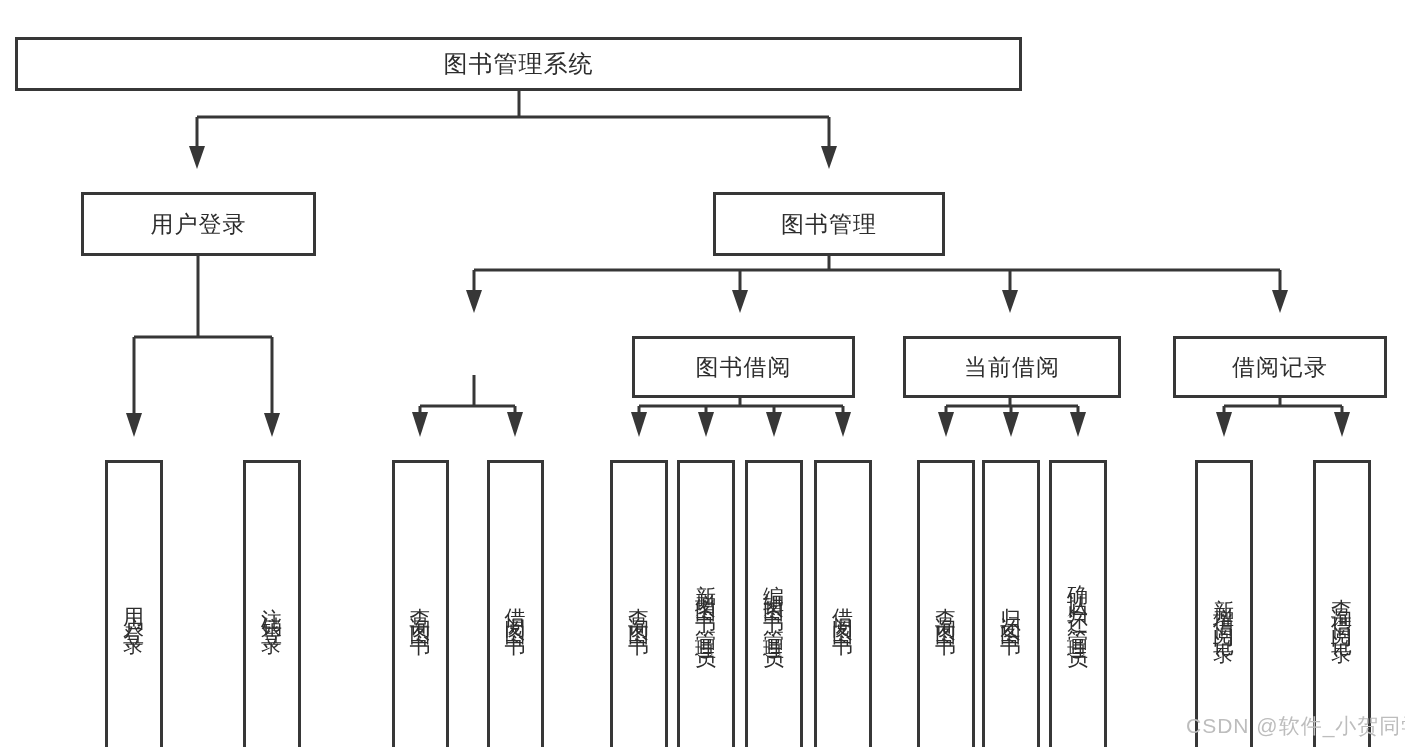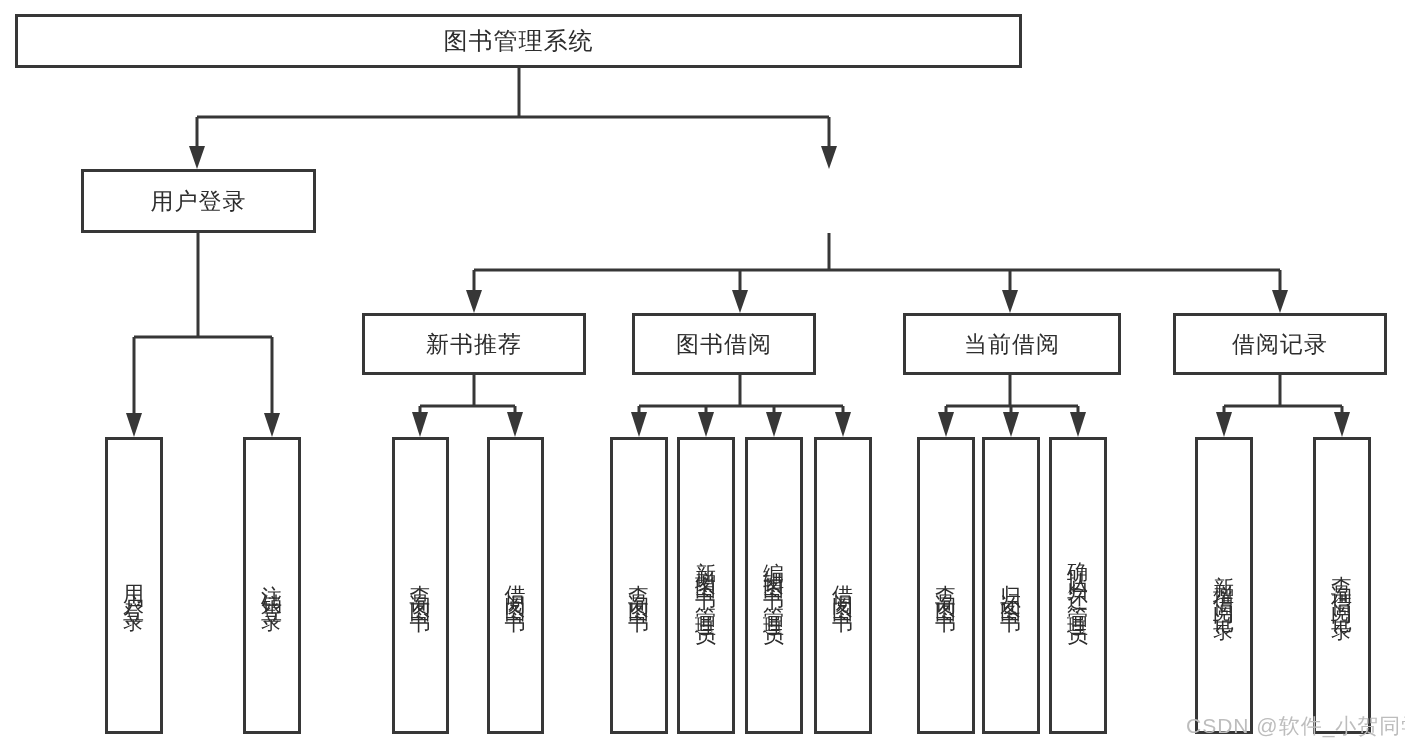--- a/index.html
+++ b/index.html
@@ -17,20 +17,21 @@
     font-family:"Liberation Sans","DejaVu Sans",sans-serif;
     overflow:hidden;
   }
   .wires{position:absolute;left:0;top:0;width:1405px;height:747px;}
   .box{
     position:absolute;
     border:3px solid var(--line);
     background:#fff;
     display:flex;align-items:center;justify-content:center;
     color:var(--text);
+    margin-top:23px;
   }
   .hbox{font-size:23px;letter-spacing:1px;}
   .rootbox{font-size:24px;letter-spacing:1px;}
   .vbox{top:437px;height:297px;}
   .vbox .vtxt{
     writing-mode:vertical-rl;
     font-size:21px;
     letter-spacing:9px;
     line-height:1;
     color:var(--text);
@@ -115,25 +116,25 @@
     </g>
   </svg>
 
   <div class="box rootbox" style="left:15px;top:14px;width:1007px;height:54px">
     <span>图书管理系统</span>
   </div>
 
   <div class="box hbox" style="left:81px;top:169px;width:235px;height:64px">
     <span>用户登录</span>
   </div>
+  <div class="box hbox" style="left:713px;top:169px;width:232px;height:64px">
+    <span>图书管理</span>
+  </div>
 
-  <div class="box hbox" style="left:362px;top:313px;width:224px;height:62px">
-    <span>新书推荐</span>
-  </div>
-  <div class="box hbox" style="left:632px;top:313px;width:184px;height:62px">
+  <div class="box hbox" style="left:632px;top:313px;width:223px;height:62px">
     <span>图书借阅</span>
   </div>
   <div class="box hbox" style="left:903px;top:313px;width:218px;height:62px">
     <span>当前借阅</span>
   </div>
   <div class="box hbox" style="left:1173px;top:313px;width:214px;height:62px">
     <span>借阅记录</span>
   </div>
 
   <div class="box vbox" style="left:105px;width:58px">

